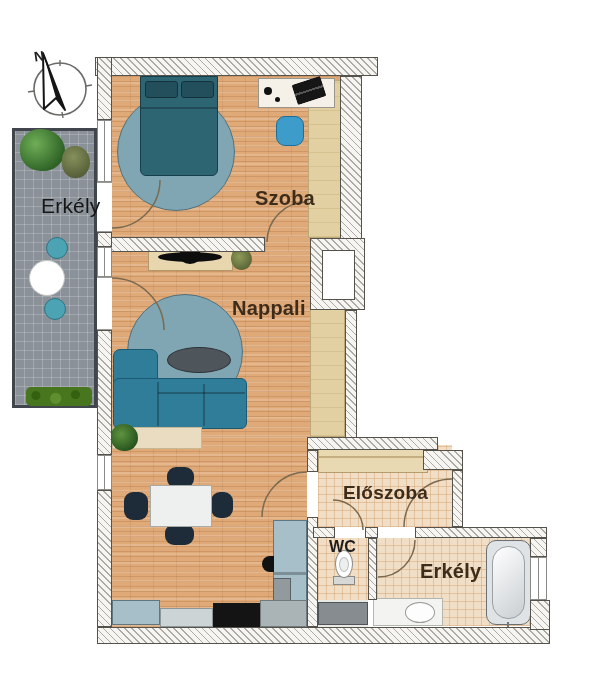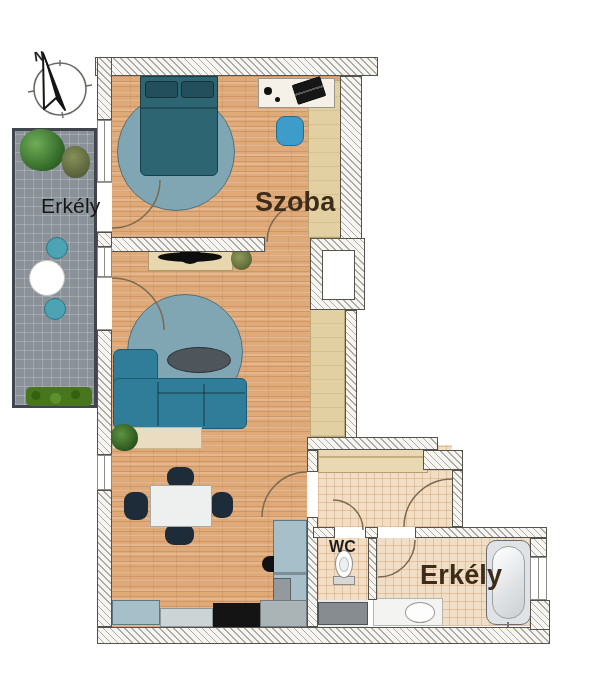--- a/index.html
+++ b/index.html
@@ -26,21 +26,21 @@
     z-index:1;}
   .strip{position:absolute;box-sizing:border-box;background-color:#e2cfa2;
     background-image:repeating-linear-gradient(0deg, rgba(160,130,70,.18) 0 1px, transparent 1px 14px);
     border:1px solid #bda878;z-index:2;}
   .win{position:absolute;box-sizing:border-box;background:#ffffff;border:1px solid #8a8a86;
     background-image:linear-gradient(90deg, transparent 46%, #8a8a86 46%, #8a8a86 54%, transparent 54%);
     z-index:4;}
   .gap{position:absolute;box-sizing:border-box;background:#ffffff;border-top:1px solid #9a9a96;
     border-bottom:1px solid #9a9a96;z-index:4;}
   .niche{position:absolute;box-sizing:border-box;background:#ffffff;border:1.4px solid #55524c;z-index:4;}
-  .label{position:absolute;white-space:nowrap;color:#3e2c1a;font-size:27px;font-weight:600;
+  .label{position:absolute;white-space:nowrap;color:#3e2c1a;font-size:20px;font-weight:600;
     letter-spacing:.2px;z-index:6;}
   .furn{position:absolute;box-sizing:border-box;z-index:2;}
   .line{position:absolute;background:rgba(0,0,0,.25);z-index:2;}
   svg.overlay{position:absolute;left:0;top:0;z-index:5;pointer-events:none;}
   svg.compass{position:absolute;z-index:6;}
 </style>
 </head>
 <body>
 
 <div id="plan">
@@ -183,16 +183,18 @@
       <line x1="44" y1="66" x2="45" y2="72"></line>
       <line x1="10" y1="46" x2="16" y2="45"></line>
     </g>
     <path d="M 25 7 L 47 64 L 38 52 L 26 63 Z" fill="#ffffff" stroke="#151515" stroke-width="2" stroke-linejoin="round"></path>
     <path d="M 25 7 L 47 64 L 38 52 Z" fill="#151515"></path>
     <text x="16" y="15" font-family="Liberation Sans, sans-serif" font-size="14" font-weight="bold" fill="#222" transform="rotate(-8 22 10)">N</text>
   </svg>
 
   <div class="label" style="left:41px;top:194px;font-size:21px;color:#161616;font-weight:500;">Erkély</div>
   <div class="label" style="left:255px;top:187px;">Szoba</div>
+  <div class="label" style="left:232px;top:297px;">Nappali</div>
+  <div class="label" style="left:343px;top:482px;font-size:19px;">Előszoba</div>
   <div class="label" style="left:329px;top:538px;font-size:16px;font-weight:700;color:#1d1d1d;">WC</div>
   <div class="label" style="left:420px;top:560px;">Erkély</div>
 
 </div>
 
 </body></html>

